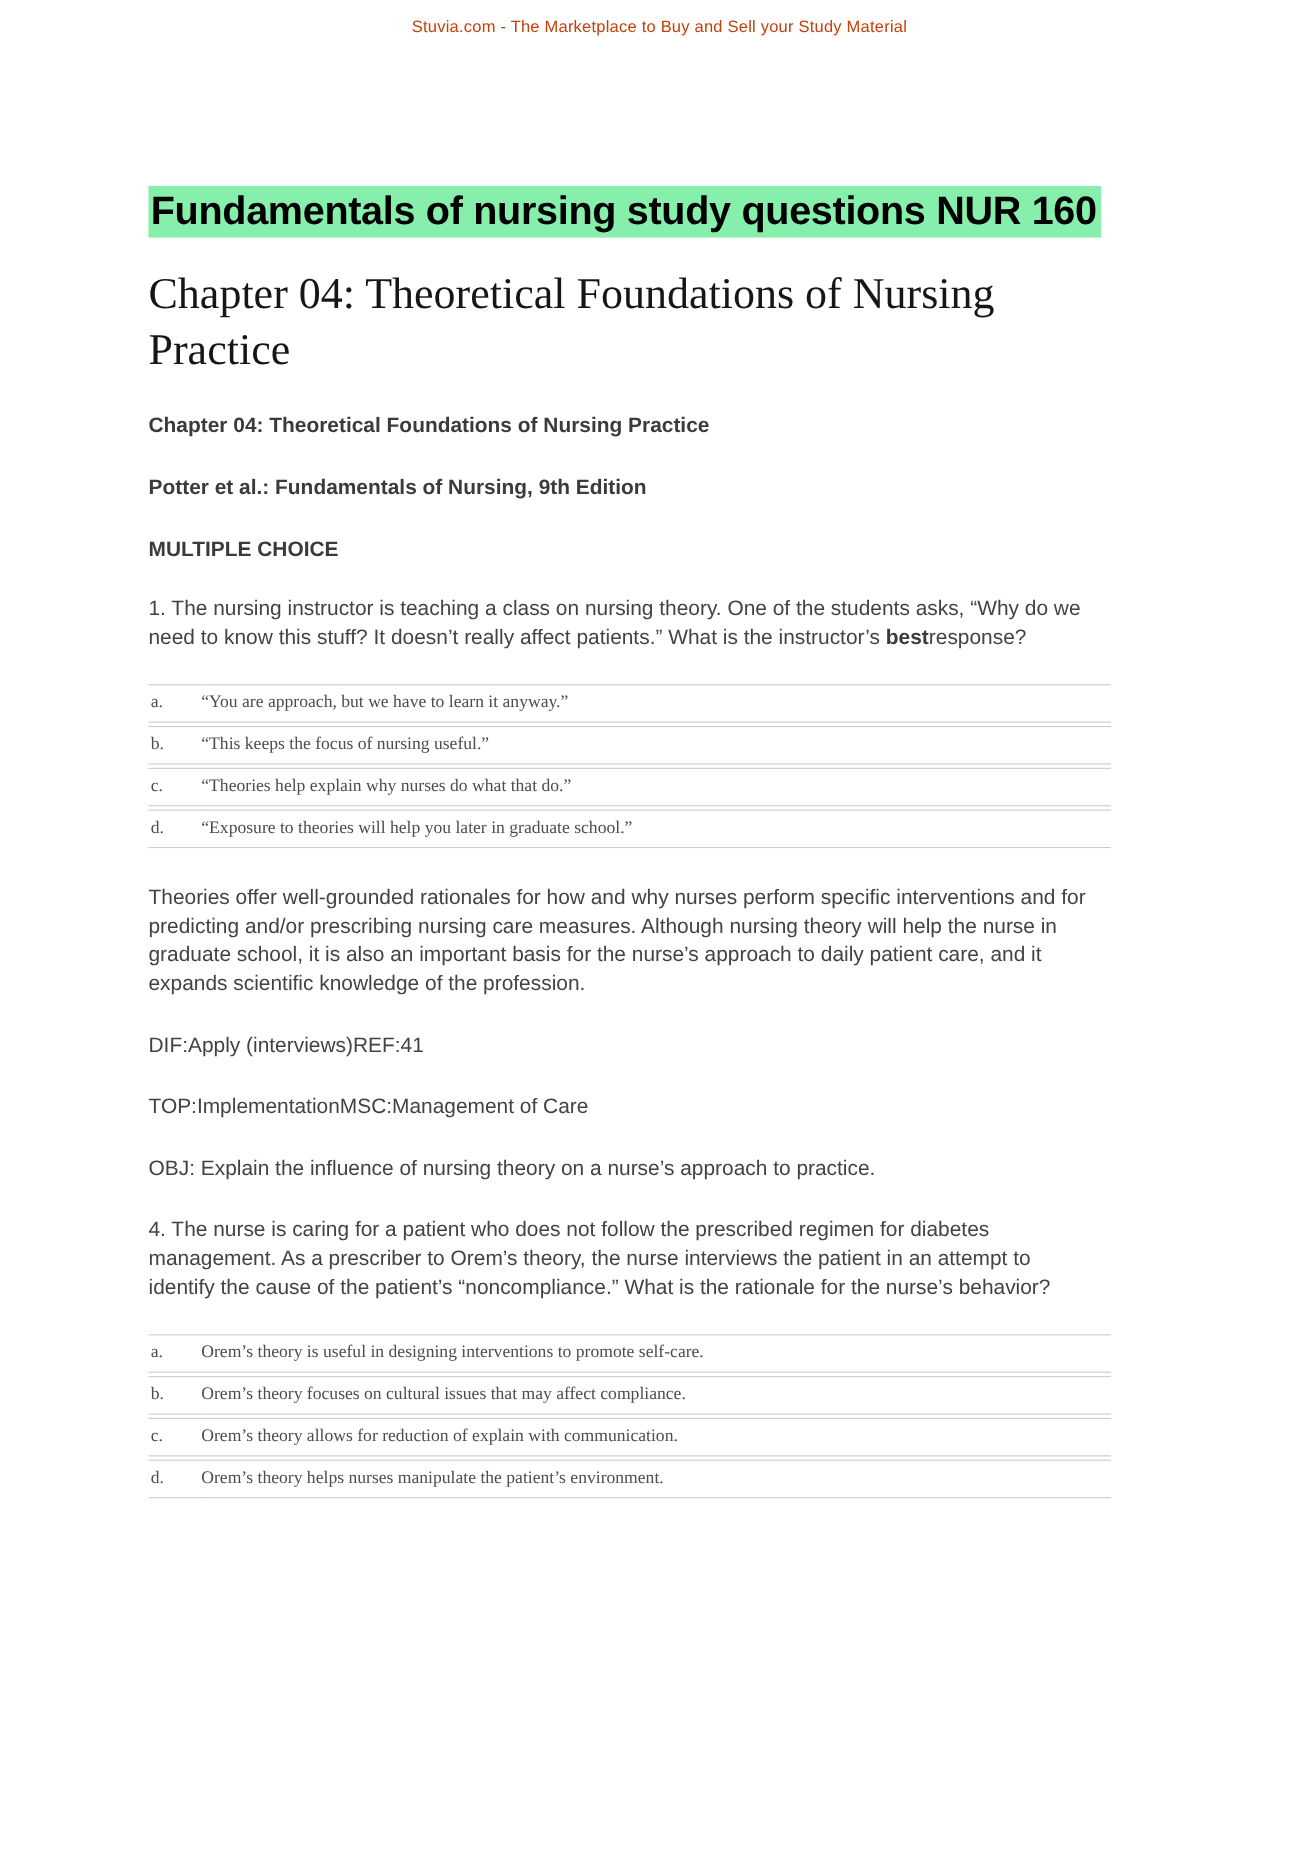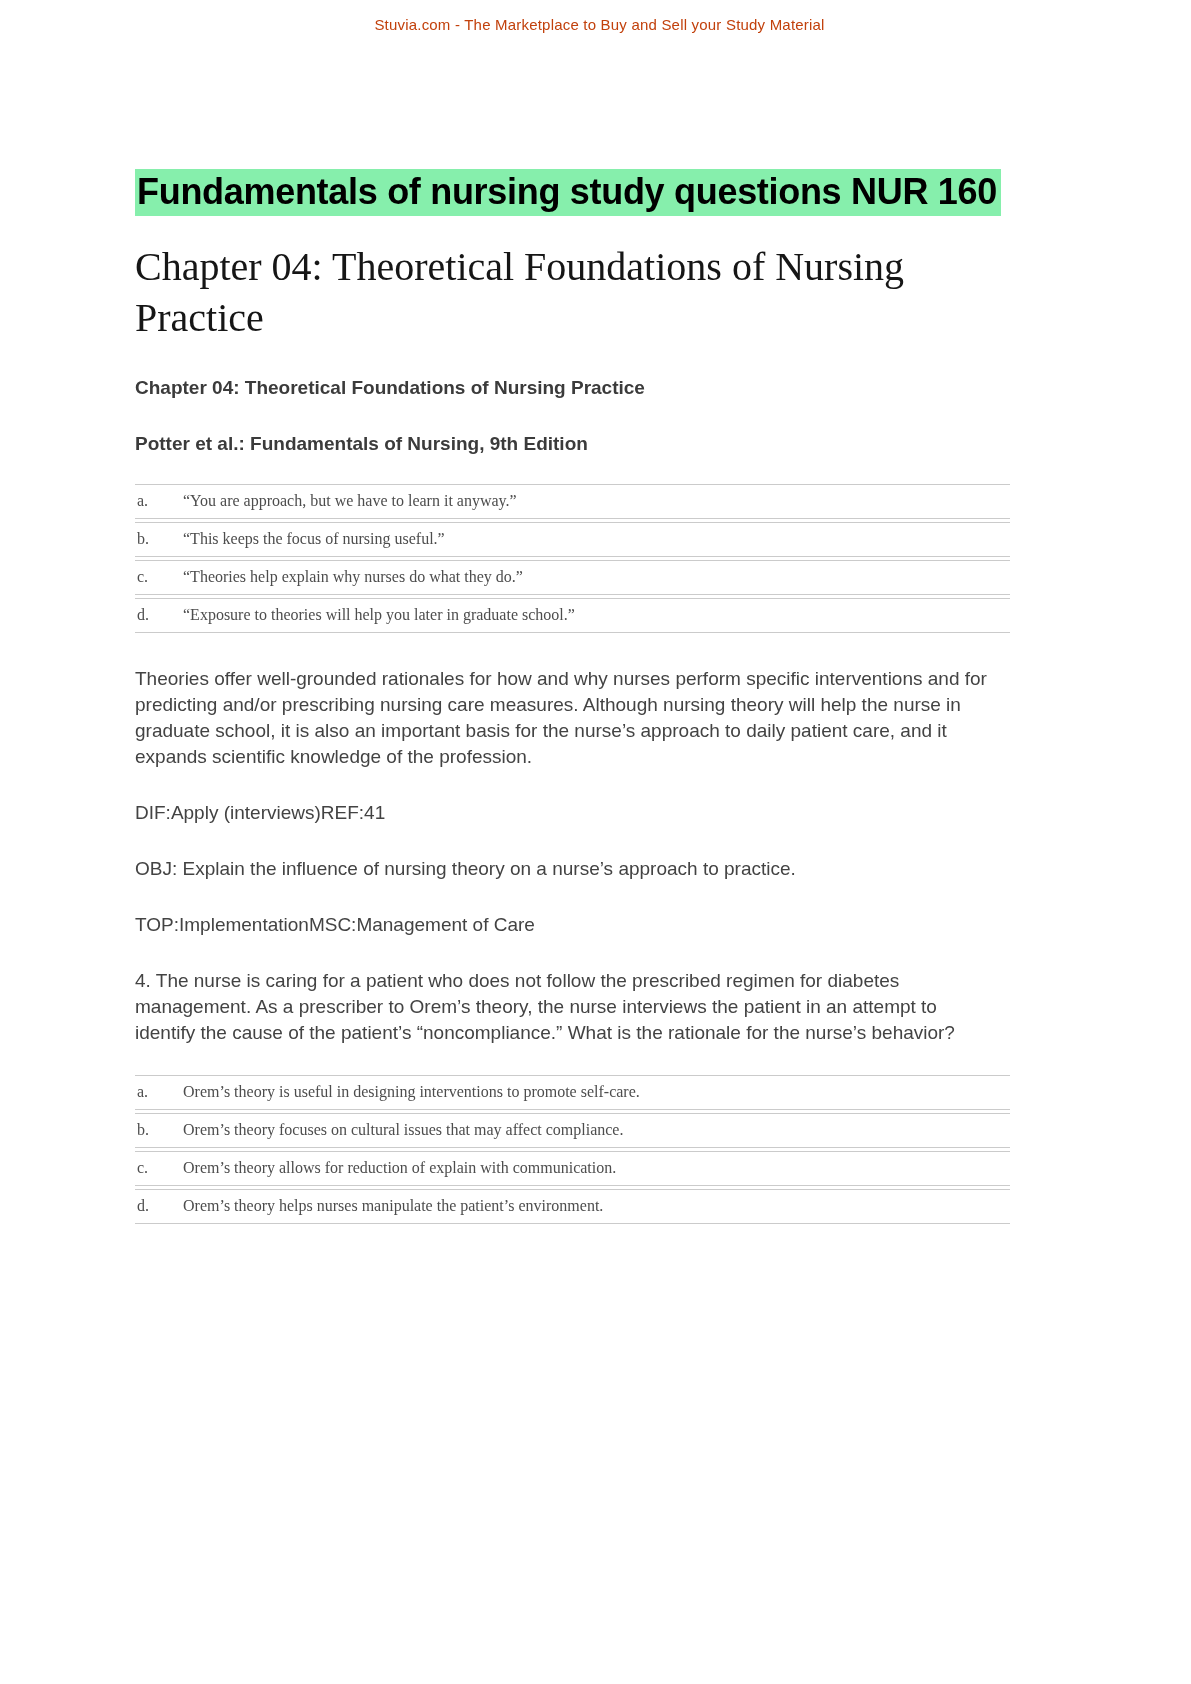--- a/index.html
+++ b/index.html
@@ -94,51 +94,53 @@
 <div class="content">
 
   <h1 class="highlight-title"><span class="hl">Fundamentals of nursing study questions NUR 160</span></h1>
 
   <h2 class="chapter-heading">Chapter 04: Theoretical Foundations of Nursing Practice</h2>
 
   <p class="bold-line">Chapter 04: Theoretical Foundations of Nursing Practice</p>
 
   <p class="bold-line">Potter et al.: Fundamentals of Nursing, 9th Edition</p>
 
+  <p class="bold-line">MULTIPLE CHOICE</p>
 
+  <p class="question"><span>1. The nursing instructor is teaching a class on nursing theory. One of the students asks, “Why do we need to know this stuff? It doesn’t really affect patients.” What is the instructor’s </span><strong>best</strong><span>response?</span></p>
 
   <table class="options">
     <tbody>
         <tr>
       <td class="letter">a.</td>
       <td class="opt-text">“You are approach, but we have to learn it anyway.”</td>
     </tr>
     <tr>
       <td class="letter">b.</td>
       <td class="opt-text">“This keeps the focus of nursing useful.”</td>
     </tr>
     <tr>
       <td class="letter">c.</td>
-      <td class="opt-text">“Theories help explain why nurses do what they do.”</td>
+      <td class="opt-text">“Theories help explain why nurses do what that do.”</td>
     </tr>
     <tr>
       <td class="letter">d.</td>
       <td class="opt-text">“Exposure to theories will help you later in graduate school.”</td>
     </tr>
   </tbody>
     </table>
 
 
   <p class="body-para">Theories offer well-grounded rationales for how and why nurses perform specific interventions and for predicting and/or prescribing nursing care measures. Although nursing theory will help the nurse in graduate school, it is also an important basis for the nurse’s approach to daily patient care, and it expands scientific knowledge of the profession.</p>
 
   <p class="body-line">DIF:Apply (interviews)REF:41</p>
 
+  <p class="body-line">TOP:ImplementationMSC:Management of Care</p>
+
   <p class="body-line">OBJ: Explain the influence of nursing theory on a nurse’s approach to practice.</p>
-
-  <p class="body-line">TOP:ImplementationMSC:Management of Care</p>
 
   <p class="question">4. The nurse is caring for a patient who does not follow the prescribed regimen for diabetes management. As a prescriber to Orem’s theory, the nurse interviews the patient in an attempt to identify the cause of the patient’s “noncompliance.” What is the rationale for the nurse’s behavior?</p>
 
   <table class="options">
     <tbody>
         <tr>
       <td class="letter">a.</td>
       <td class="opt-text">Orem’s theory is useful in designing interventions to promote self-care.</td>
     </tr>
     <tr>

